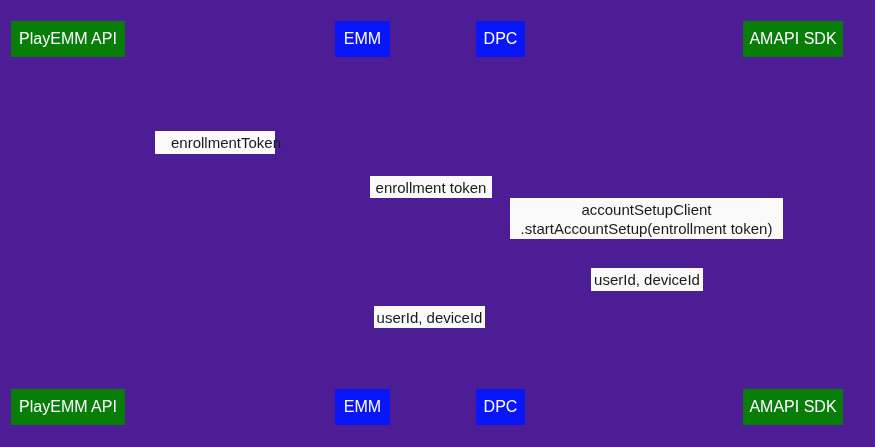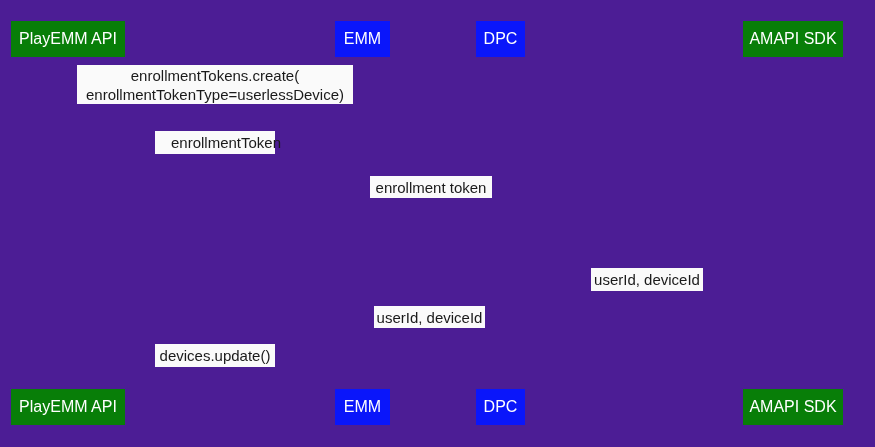--- a/index.html
+++ b/index.html
@@ -62,26 +62,25 @@
 </head>
 <body>
 
 <div id="canvas">
 
   <div id="actor-playemm-top" class="actor green">PlayEMM API</div>
   <div id="actor-emm-top" class="actor blue">EMM</div>
   <div id="actor-dpc-top" class="actor blue">DPC</div>
   <div id="actor-amapi-top" class="actor green">AMAPI SDK</div>
 
-  <div id="msg-0" class="msg">enrollmentTokens.create(
-enrollmentTokenType=userlessDevice)</div>
   <div id="msg-1" class="msg">enrollmentToken</div>
   <div id="msg-2" class="msg">enrollment token</div>
+  <div id="msg-3" class="msg">accountSetupClient
+.startAccountSetup(entrollment token)</div>
   <div id="msg-4" class="msg">userId, deviceId</div>
   <div id="msg-5" class="msg">userId, deviceId</div>
-  <div id="msg-6" class="msg">devices.update()</div>
 
   <div id="actor-playemm-bottom" class="actor green">PlayEMM API</div>
   <div id="actor-emm-bottom" class="actor blue">EMM</div>
   <div id="actor-dpc-bottom" class="actor blue">DPC</div>
   <div id="actor-amapi-bottom" class="actor green">AMAPI SDK</div>
 
 </div>
 
 </body></html>

